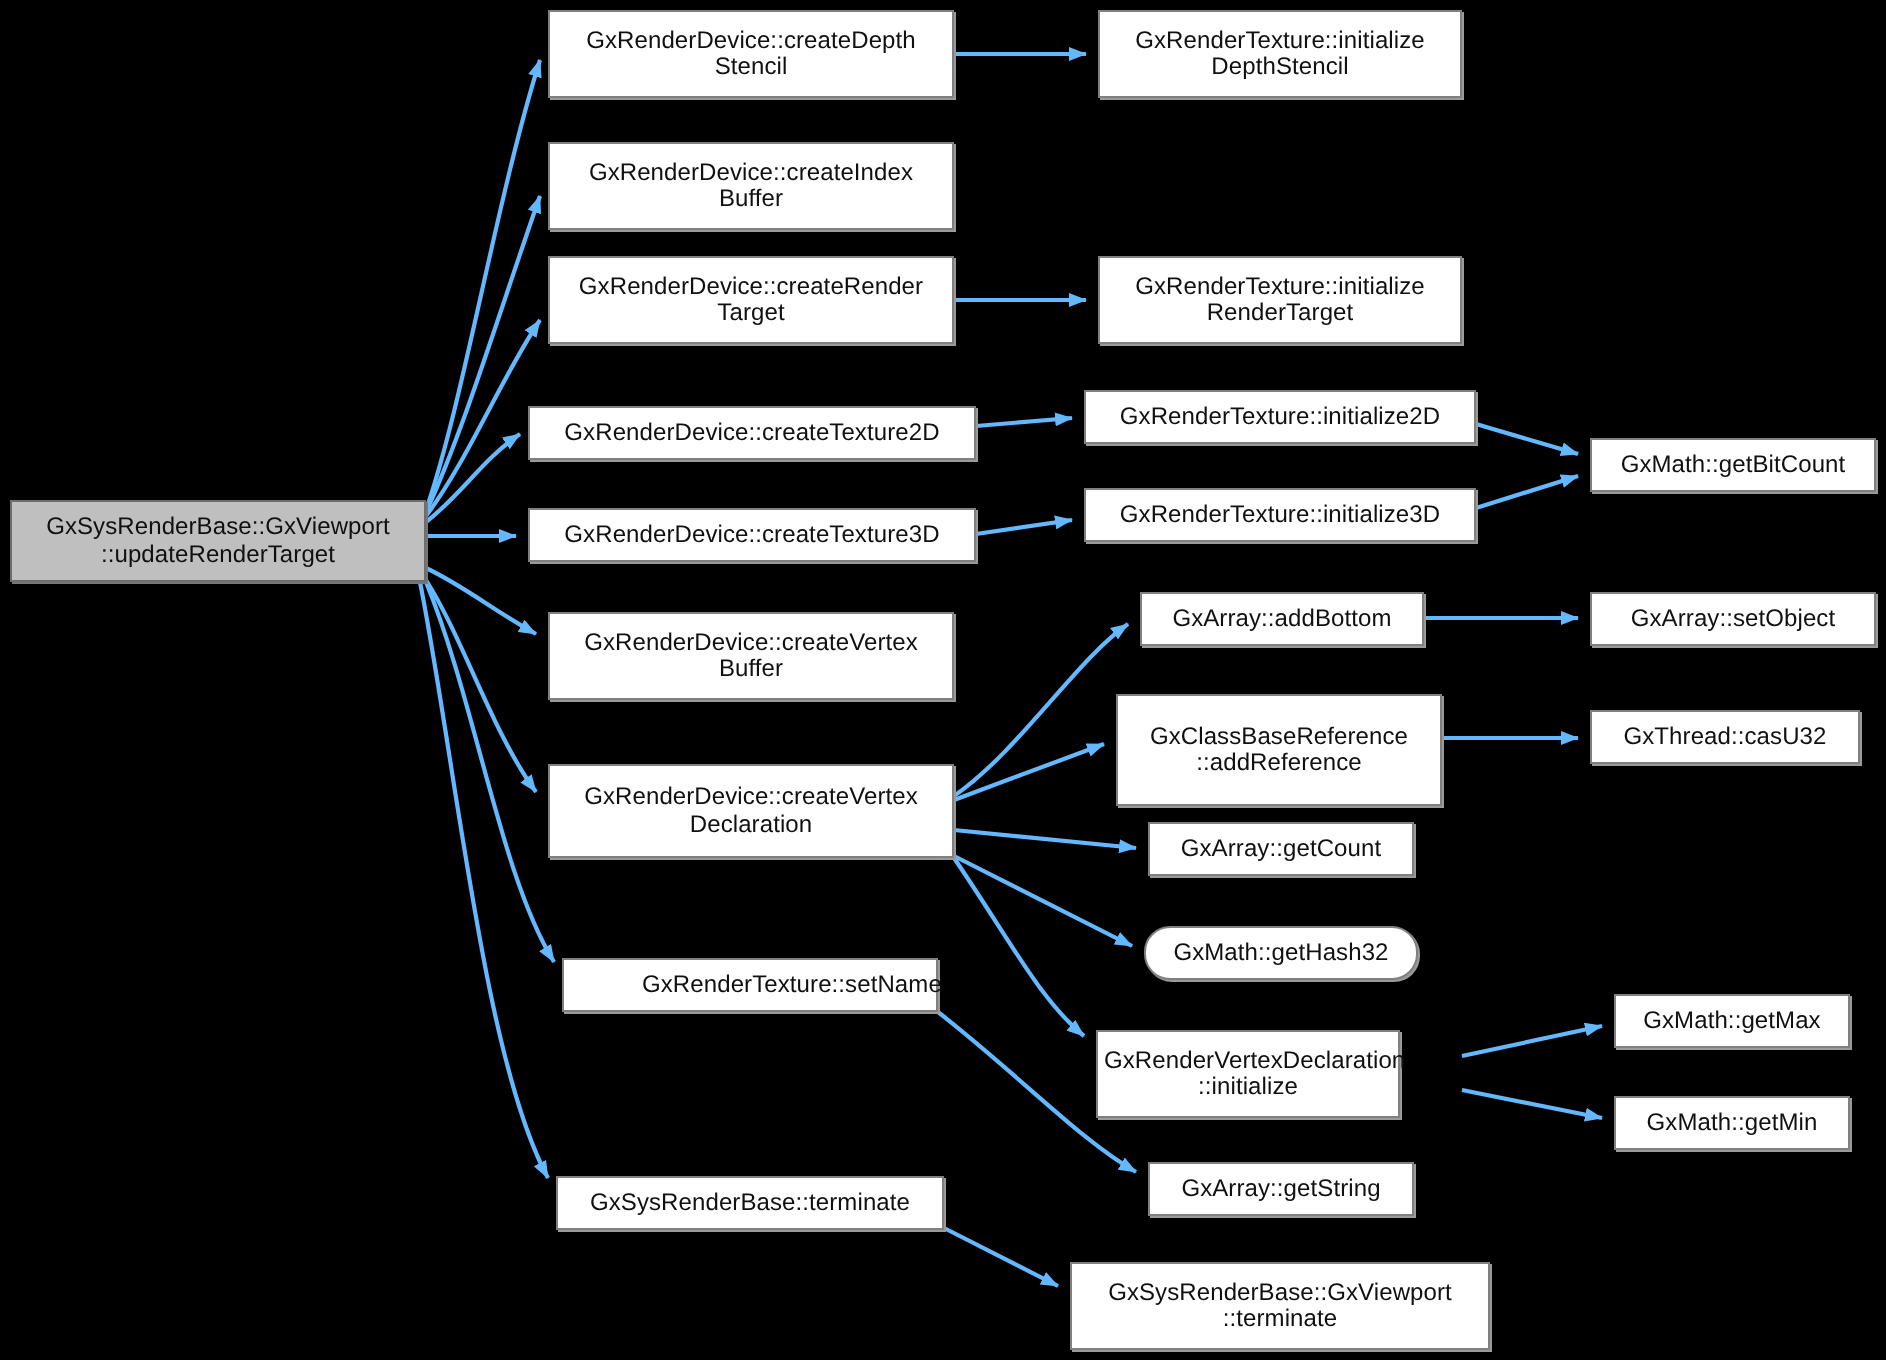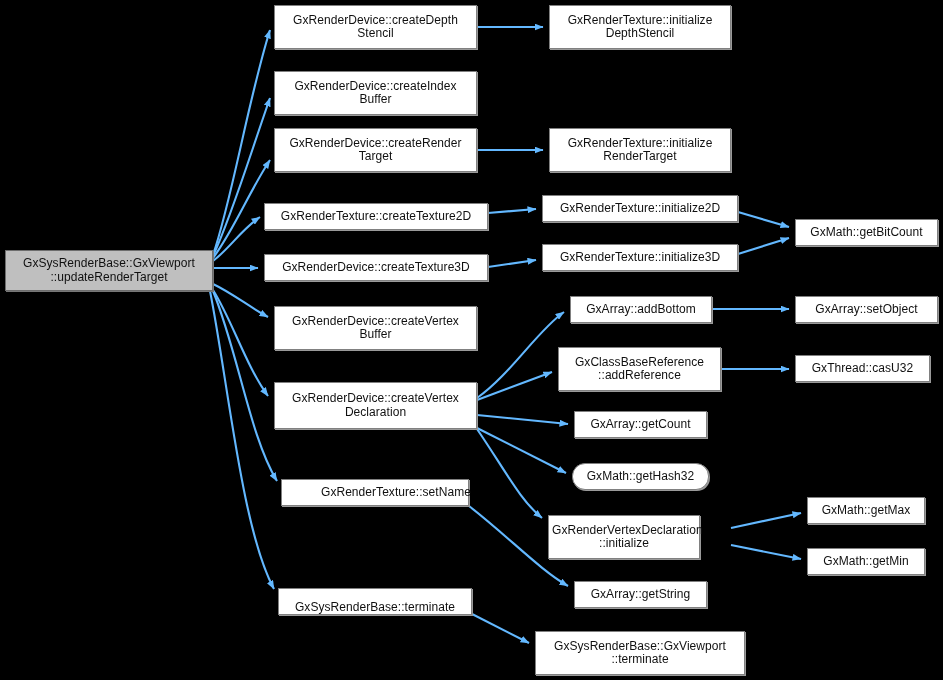--- a/index.html
+++ b/index.html
@@ -102,39 +102,39 @@
       <div class="node" style="left: 274px; top: 5px; width: 203px; height: 44px;"><span class="node-label">GxRenderDevice::createDepth
 Stencil</span></div>
       <div class="node" style="left: 549px; top: 5px; width: 182px; height: 44px;"><span class="node-label">GxRenderTexture::initialize
 DepthStencil</span></div>
       <div class="node" style="left: 274px; top: 71px; width: 203px; height: 44px;"><span class="node-label">GxRenderDevice::createIndex
 Buffer</span></div>
       <div class="node" style="left: 274px; top: 128px; width: 203px; height: 44px;"><span class="node-label">GxRenderDevice::createRender
 Target</span></div>
       <div class="node" style="left: 549px; top: 128px; width: 182px; height: 44px;"><span class="node-label">GxRenderTexture::initialize
 RenderTarget</span></div>
-      <div class="node" style="left: 264px; top: 203px; width: 224px; height: 27px;"><span class="node-label">GxRenderTexture::createTexture2D</span></div>
+      <div class="node" style="left: 264px; top: 203px; width: 224px; height: 27px;"><span class="node-label">GxRenderDevice::createTexture2D</span></div>
       <div class="node" style="left: 542px; top: 195px; width: 196px; height: 27px;"><span class="node-label">GxRenderTexture::initialize2D</span></div>
       <div class="node" style="left: 795px; top: 219px; width: 143px; height: 27px;"><span class="node-label">GxMath::getBitCount</span></div>
       <div class="node" style="left: 264px; top: 254px; width: 224px; height: 27px;"><span class="node-label">GxRenderDevice::createTexture3D</span></div>
       <div class="node" style="left: 542px; top: 244px; width: 196px; height: 27px;"><span class="node-label">GxRenderTexture::initialize3D</span></div>
       <div class="node" style="left: 274px; top: 306px; width: 203px; height: 44px;"><span class="node-label">GxRenderDevice::createVertex
 Buffer</span></div>
       <div class="node" style="left: 570px; top: 296px; width: 142px; height: 27px;"><span class="node-label">GxArray::addBottom</span></div>
       <div class="node" style="left: 795px; top: 296px; width: 143px; height: 27px;"><span class="node-label">GxArray::setObject</span></div>
-      <div class="node" style="left: 558px; top: 347px; width: 163px; height: 44px;"><span class="node-label">GxClassBaseReference
+      <div class="node" style="left: 558px; top: 347px; width: 163px; height: 56px;"><span class="node-label">GxClassBaseReference
 ::addReference</span></div>
       <div class="node" style="left: 795px; top: 355px; width: 135px; height: 27px;"><span class="node-label">GxThread::casU32</span></div>
       <div class="node" style="left: 274px; top: 382px; width: 203px; height: 47px;"><span class="node-label">GxRenderDevice::createVertex
 Declaration</span></div>
       <div class="node" style="left: 574px; top: 411px; width: 133px; height: 27px;"><span class="node-label">GxArray::getCount</span></div>
       <div class="node" style="left: 572px; top: 463px; width: 137px; height: 27px; border-radius: 13px;"><span class="node-label">GxMath::getHash32</span></div>
       <div class="node" style="left: 281px; top: 479px; width: 188px; height: 27px; padding-left: 36px;"><span class="node-label">GxRenderTexture::setName</span></div>
       <div class="node" style="left: 548px; top: 515px; width: 152px; height: 44px;"><span class="node-label">GxRenderVertexDeclaration
 ::initialize</span></div>
       <div class="node" style="left: 807px; top: 497px; width: 118px; height: 27px;"><span class="node-label">GxMath::getMax</span></div>
       <div class="node" style="left: 807px; top: 548px; width: 118px; height: 27px;"><span class="node-label">GxMath::getMin</span></div>
       <div class="node" style="left: 574px; top: 581px; width: 133px; height: 27px;"><span class="node-label">GxArray::getString</span></div>
-      <div class="node" style="left: 278px; top: 588px; width: 194px; height: 27px; align-items: flex-end;"><span class="node-label">GxSysRenderBase::terminate</span></div>
+      <div class="node" style="left: 278px; top: 588px; width: 194px; height: 27px;"><span class="node-label">GxSysRenderBase::terminate</span></div>
       <div class="node" style="left: 535px; top: 631px; width: 210px; height: 44px;"><span class="node-label">GxSysRenderBase::GxViewport
 ::terminate</span></div>
     </div>
 </div>
 
 </body></html>

